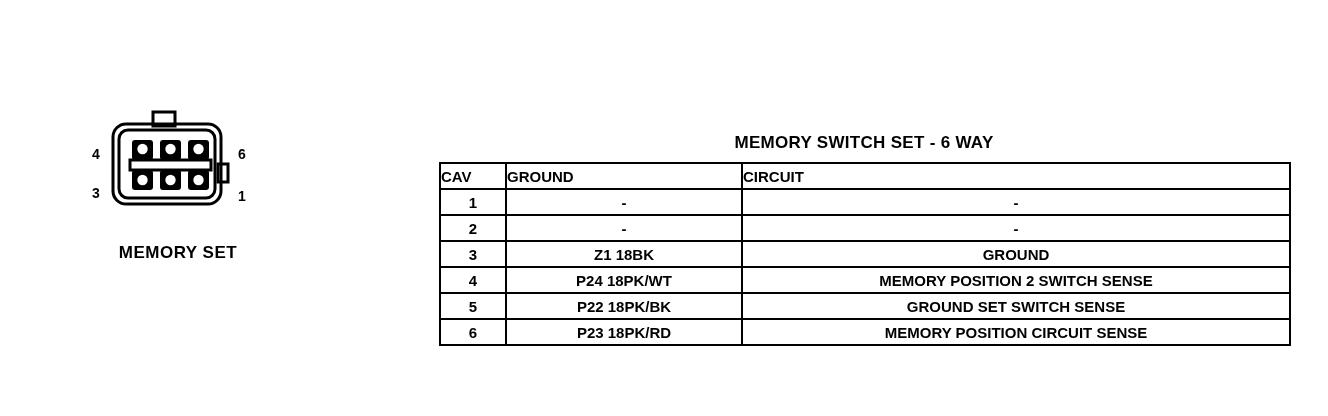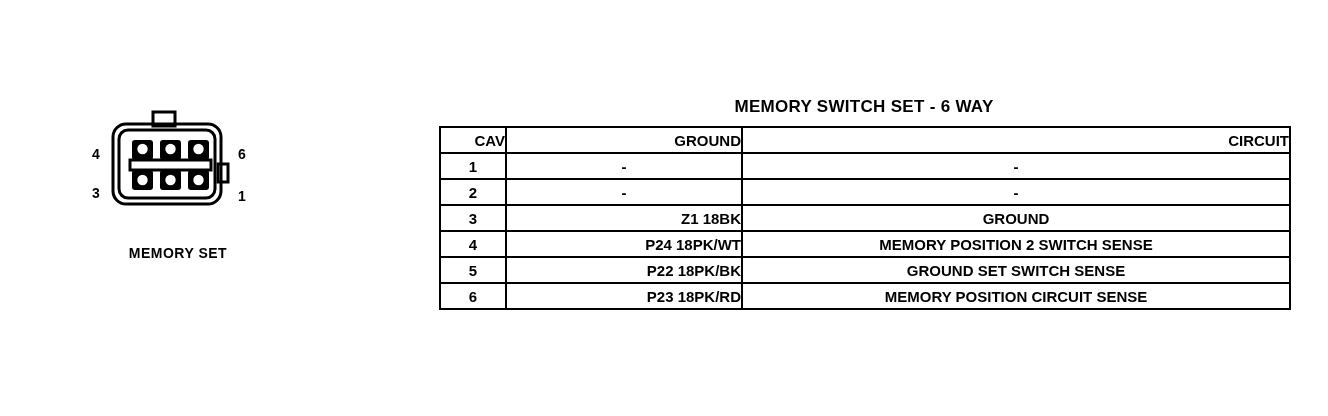--- a/index.html
+++ b/index.html
@@ -33,21 +33,21 @@
     height: 105px;
   }
 
   .conn-caption {
     position: absolute;
     left: 0;
     top: 132px;
     width: 200px;
     text-align: center;
     font-weight: bold;
-    font-size: 14px;
+    font-size: 17px;
     letter-spacing: 0.5px;
     line-height: 26px;
   }
 
   .pin-num {
     position: absolute;
     font-weight: bold;
     font-size: 14px;
     line-height: 14px;
   }
@@ -64,43 +64,44 @@
     width: 850px;
   }
 
   #table-title {
     text-align: center;
     font-weight: bold;
     font-size: 17px;
     letter-spacing: 0.3px;
     line-height: 22px;
     margin-bottom: 8px;
+    margin-top: 36px;
   }
 
   table.cav-table {
     border-collapse: collapse;
     width: 850px;
     table-layout: fixed;
   }
   table.cav-table th,
   table.cav-table td {
     border: 2px solid #000000;
     height: 24px;
     font-size: 15px;
     font-weight: bold;
     padding: 0;
     vertical-align: middle;
   }
   col.col-cav      { width: 66px; }
   col.col-circuit  { width: 236px; }
   col.col-function { width: 548px; }
 
-  th.h-cav, th.h-circuit, th.h-function { text-align: right; }
+  th.h-cav, th.h-circuit, th.h-function { text-align: left; }
   td.c-cav      { text-align: center; }
-  td.c-circuit  { text-align: right; padding-left: 7px; }
+  td.c-circuit  { text-align: center; padding-left: 7px; }
   td.c-function { text-align: center; padding-left: 7px; }
   td.c-circuit.dash, td.c-function.dash { text-align: center; padding-left: 0; }
 </style>
 </head>
 <body>
 
 <div id="connector-block">
 
   <svg class="conn-drawing" viewBox="0 0 200 105">
 

